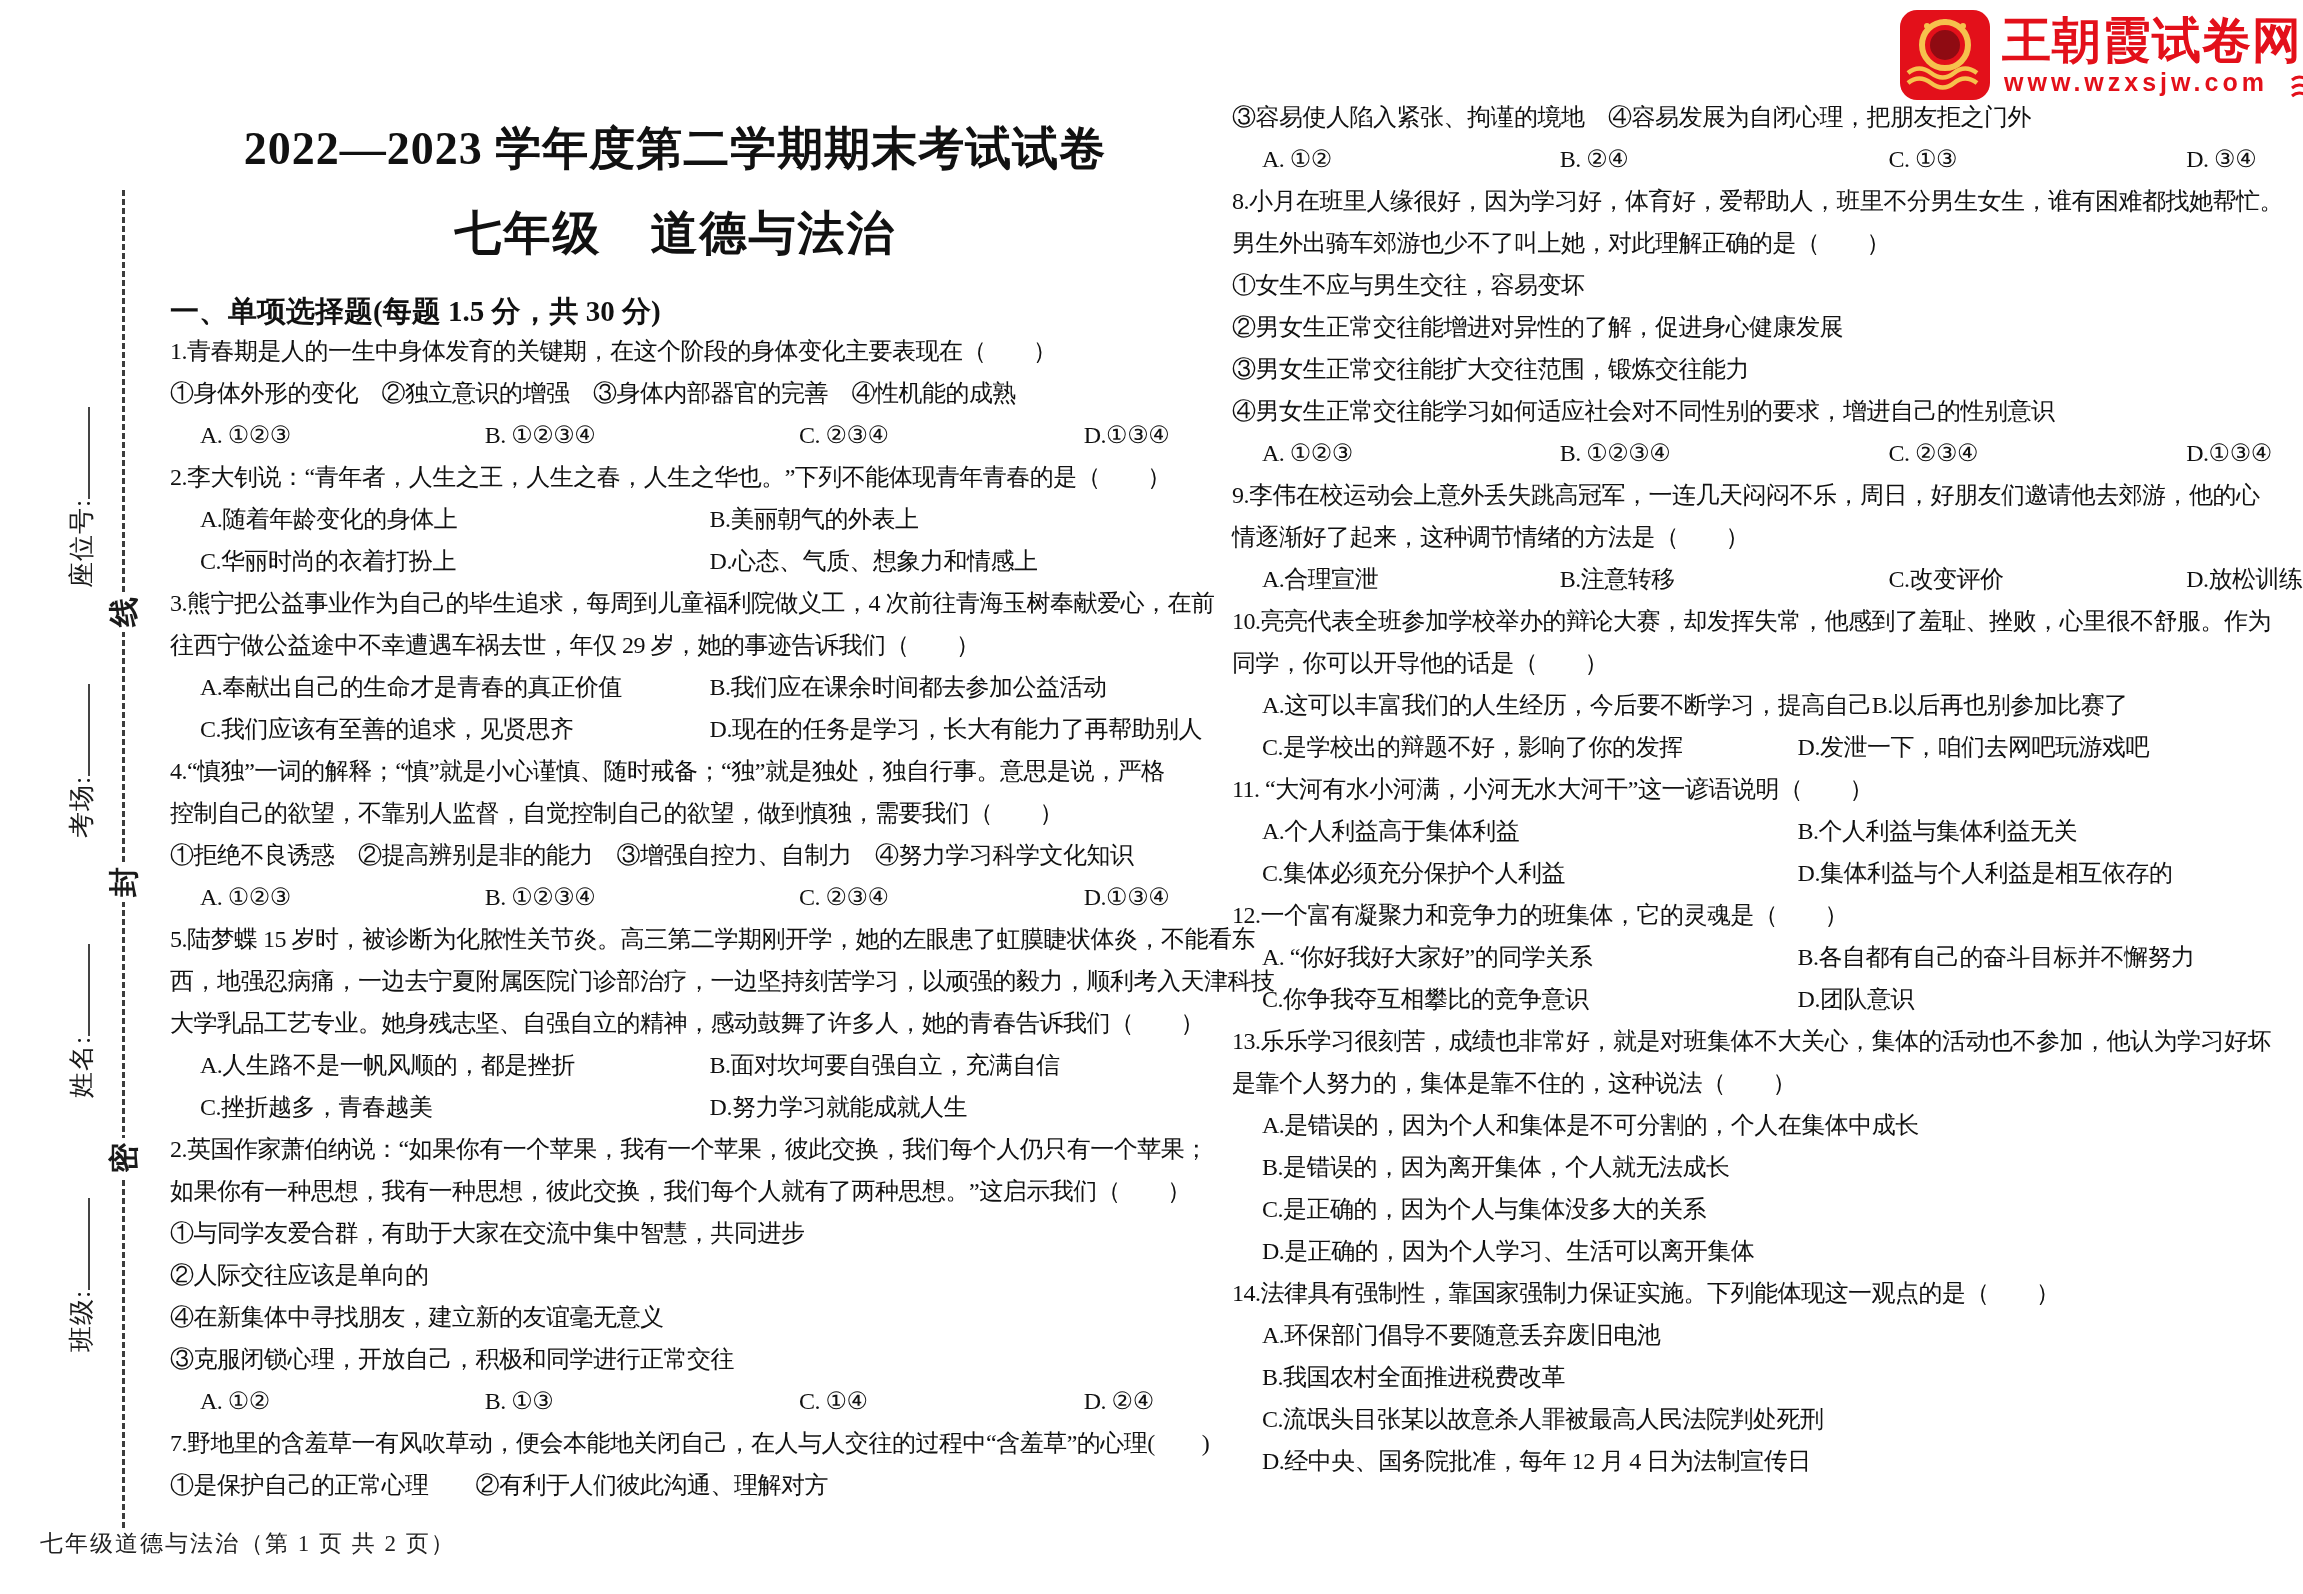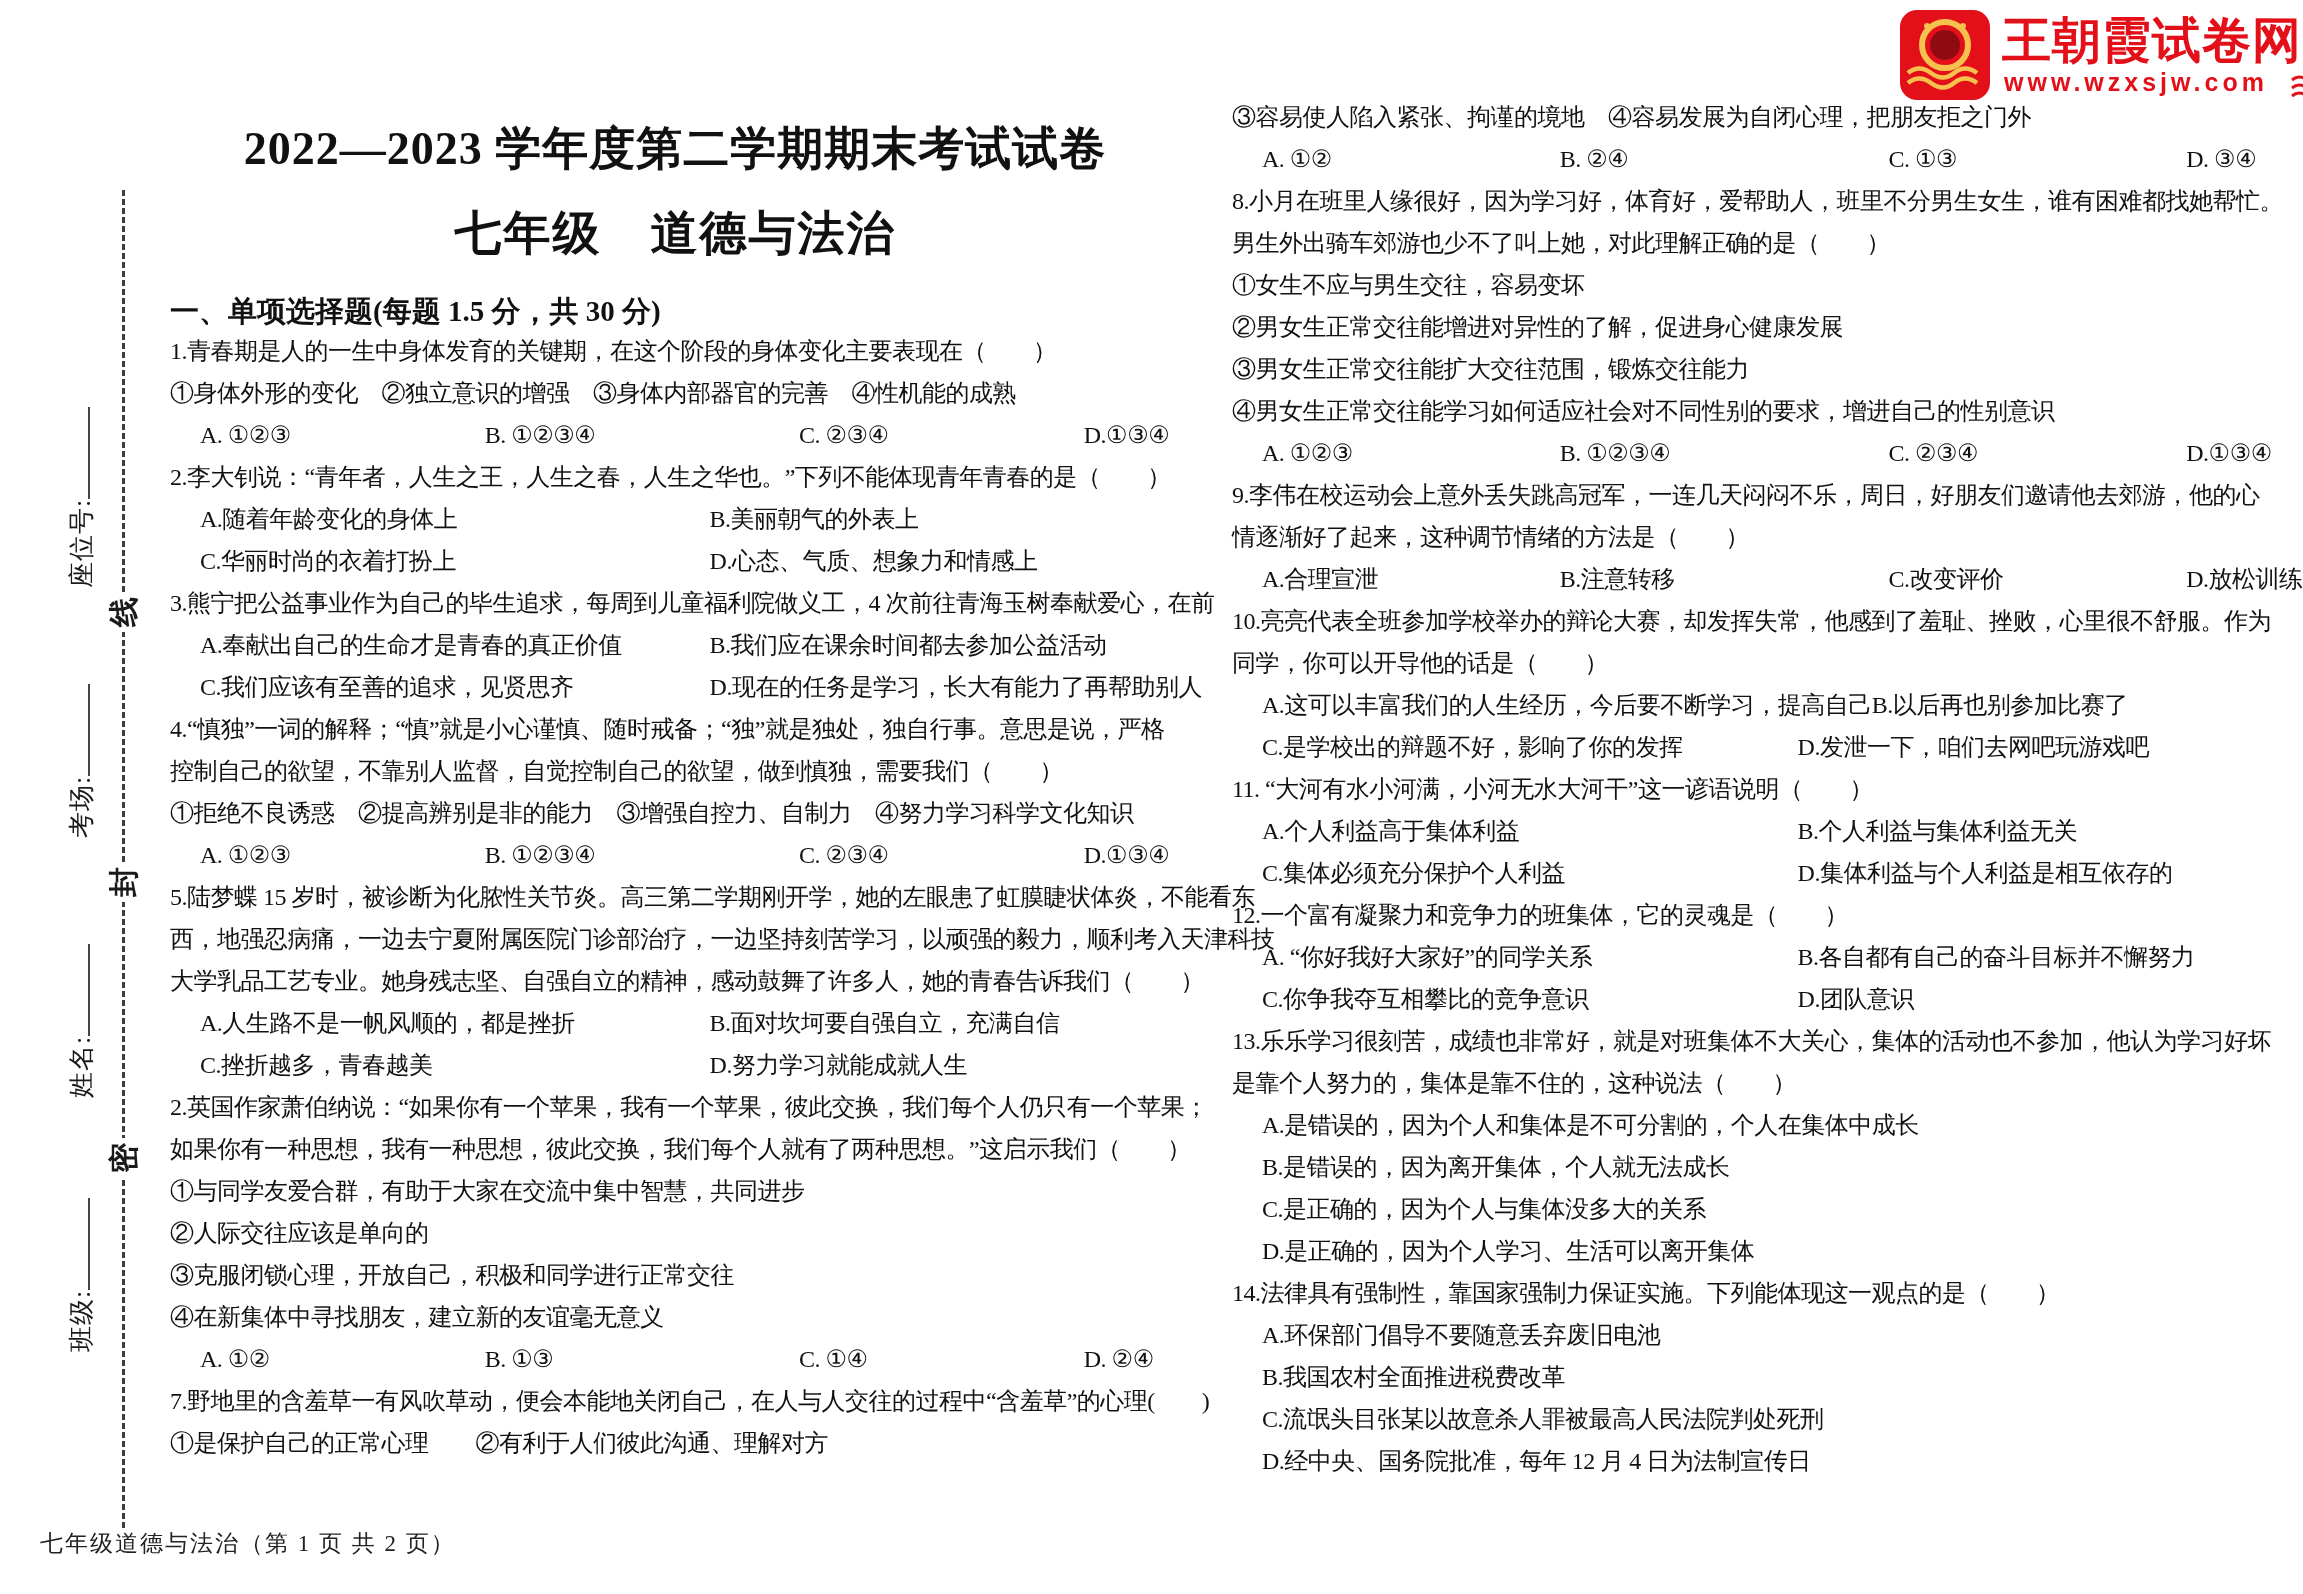--- a/index.html
+++ b/index.html
@@ -96,20 +96,21 @@
     <div class="line p">2.李大钊说：“青年者，人生之王，人生之春，人生之华也。”下列不能体现青年青春的是（　　）</div>
     <div class="line o2">
       <span class="cell">A.随着年龄变化的身体上</span>
       <span class="cell">B.美丽朝气的外表上</span>
     </div>
     <div class="line o2">
       <span class="cell">C.华丽时尚的衣着打扮上</span>
       <span class="cell">D.心态、气质、想象力和情感上</span>
     </div>
     <div class="line p">3.熊宁把公益事业作为自己的毕生追求，每周到儿童福利院做义工，4 次前往青海玉树奉献爱心，在前</div>
+    <div class="line p">往西宁做公益途中不幸遭遇车祸去世，年仅 29 岁，她的事迹告诉我们（　　）</div>
     <div class="line o2">
       <span class="cell">A.奉献出自己的生命才是青春的真正价值</span>
       <span class="cell">B.我们应在课余时间都去参加公益活动</span>
     </div>
     <div class="line o2">
       <span class="cell">C.我们应该有至善的追求，见贤思齐</span>
       <span class="cell">D.现在的任务是学习，长大有能力了再帮助别人</span>
     </div>
     <div class="line p">4.“慎独”一词的解释；“慎”就是小心谨慎、随时戒备；“独”就是独处，独自行事。意思是说，严格</div>
     <div class="line p">控制自己的欲望，不靠别人监督，自觉控制自己的欲望，做到慎独，需要我们（　　）</div>
@@ -128,22 +129,22 @@
       <span class="cell">B.面对坎坷要自强自立，充满自信</span>
     </div>
     <div class="line o2">
       <span class="cell">C.挫折越多，青春越美</span>
       <span class="cell">D.努力学习就能成就人生</span>
     </div>
     <div class="line p">2.英国作家萧伯纳说：“如果你有一个苹果，我有一个苹果，彼此交换，我们每个人仍只有一个苹果；</div>
     <div class="line p">如果你有一种思想，我有一种思想，彼此交换，我们每个人就有了两种思想。”这启示我们（　　）</div>
     <div class="line p">①与同学友爱合群，有助于大家在交流中集中智慧，共同进步</div>
     <div class="line p">②人际交往应该是单向的</div>
+    <div class="line p">④在新集体中寻找朋友，建立新的友谊毫无意义</div>
     <div class="line p">③克服闭锁心理，开放自己，积极和同学进行正常交往</div>
-    <div class="line p">④在新集体中寻找朋友，建立新的友谊毫无意义</div>
     <div class="line o4">
       <span class="cell">A. ①②</span>
       <span class="cell">B. ①③</span>
       <span class="cell">C. ①④</span>
       <span class="cell">D. ②④</span>
     </div>
     <div class="line p">7.野地里的含羞草一有风吹草动，便会本能地关闭自己，在人与人交往的过程中“含羞草”的心理(　　)</div>
     <div class="line p">①是保护自己的正常心理　　②有利于人们彼此沟通、理解对方</div>
   </div>
 <div class="col" id="col-right">

